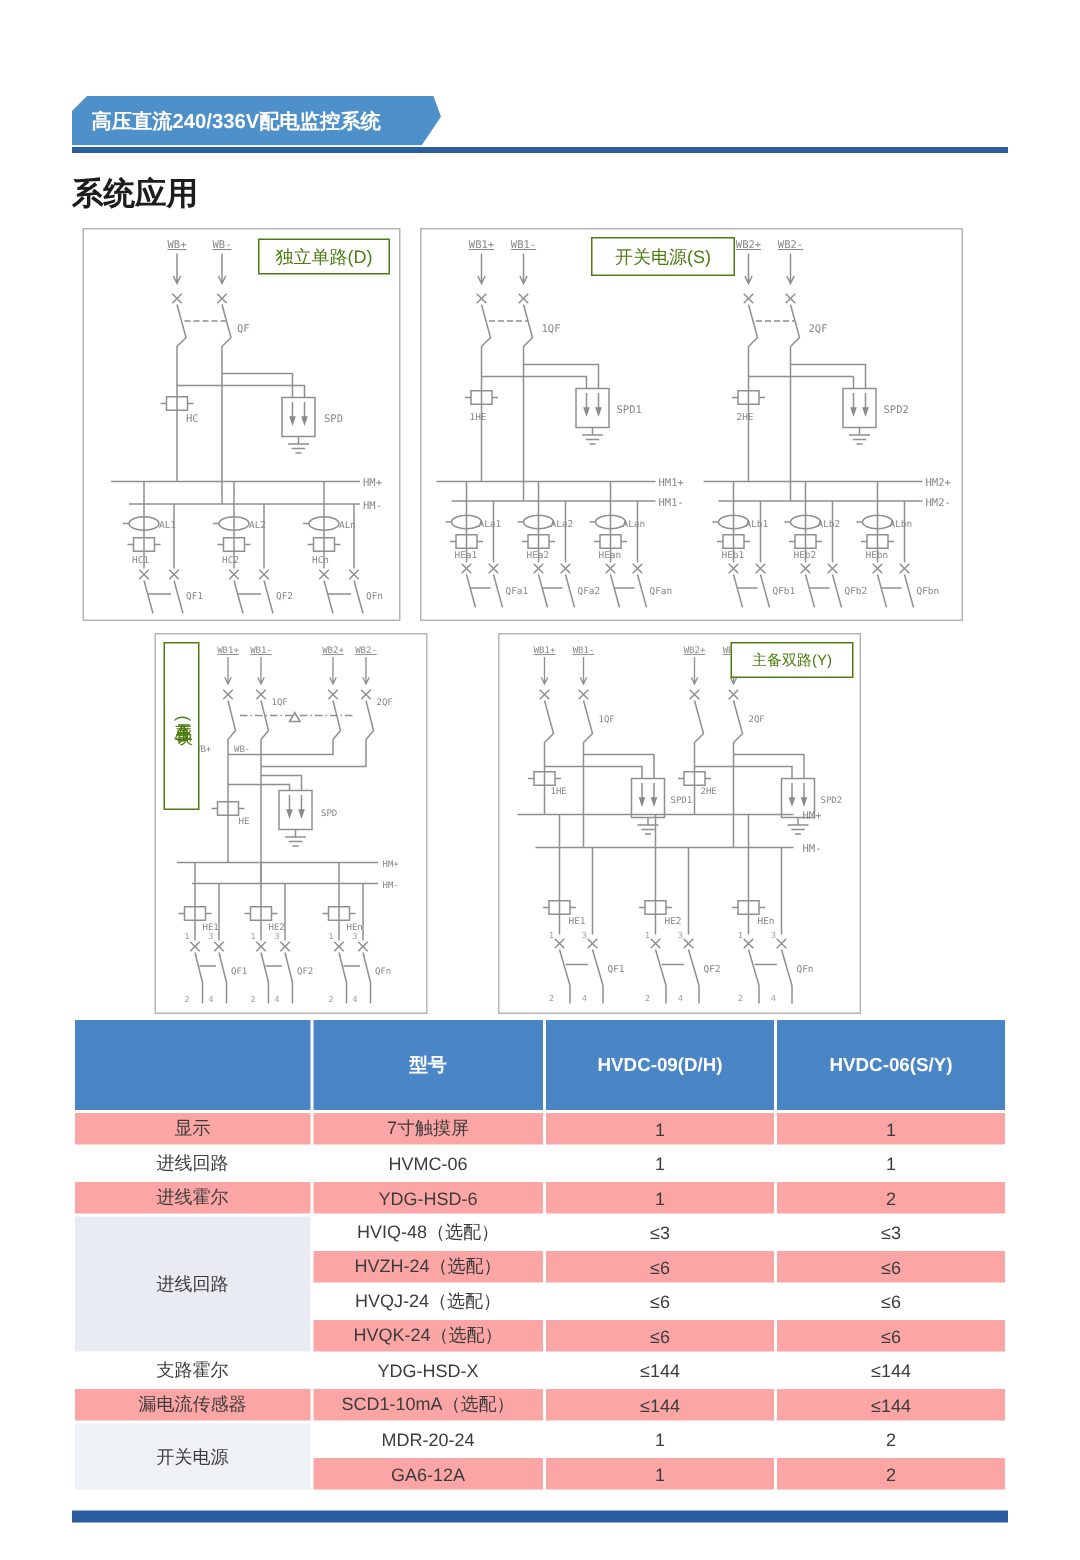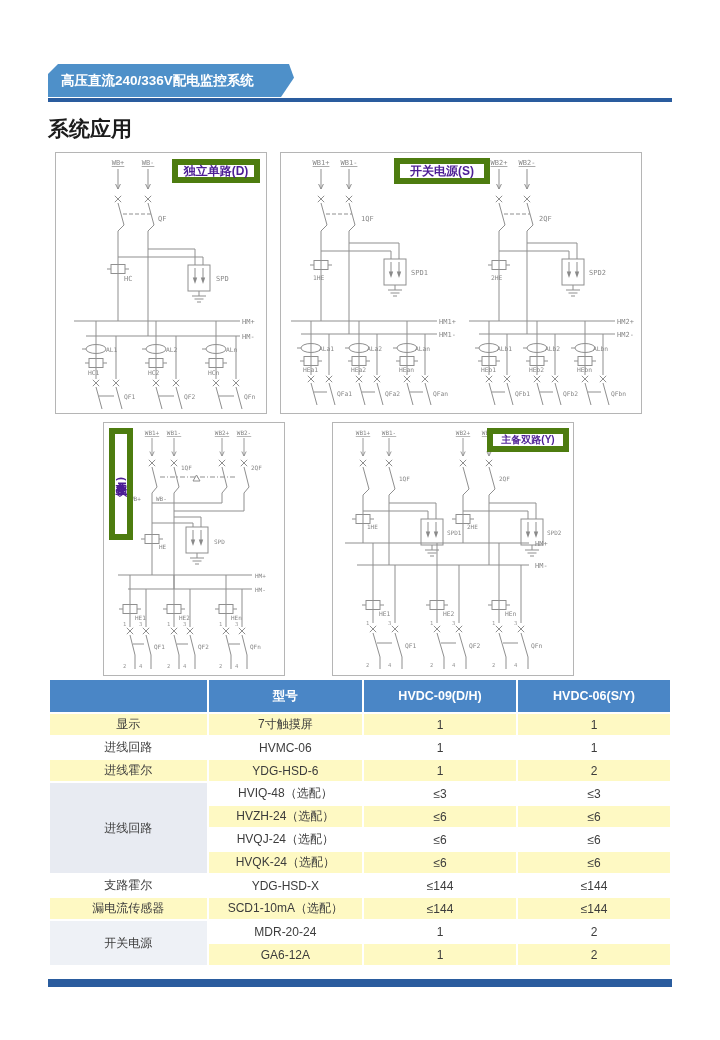--- a/index.html
+++ b/index.html
@@ -10,36 +10,36 @@
        clip-path:polygon(0 100%,0 10px,10px 0,calc(100% - 5px) 0,100% 42%,calc(100% - 13px) 100%)}
   .rule{height:4px;background:#2a5c9e;margin-top:1px}
   h2.sec{font-size:21px;color:#1c1c1c;margin:13px 0 9px;font-weight:bold}
   
   .diagrams{position:relative;height:524px}
   .dbox{position:absolute;border:1px solid #b5b5b5;background:#fff}
   #box-d{left:7px;top:0;width:210px;height:260px}
   #box-s{left:232px;top:0;width:360px;height:260px}
   #box-h{left:55px;top:270px;width:180px;height:252px}
   #box-y{left:284px;top:270px;width:240px;height:252px}
-  .dtitle{position:absolute;border:6px solid #4d7c0f;background:#fff;color:#4c1d95;font-weight:bold;font-size:12px;display:flex;align-items:center;justify-content:center;box-sizing:border-box}
+  .dtitle{position:absolute;border:1px solid #4d7c0f;background:#fff;color:#4d7c0f;font-weight:normal;font-size:12px;display:flex;align-items:center;justify-content:center;box-sizing:border-box}
   #title-d{left:116px;top:6px;width:88px;height:24px}
   #title-s{left:113px;top:5px;width:96px;height:26px}
   #title-h{left:5px;top:5px;width:24px;height:112px;writing-mode:vertical-rl;letter-spacing:1px;font-size:11.5px}
   #title-y{left:154px;top:5px;width:82px;height:24px;font-size:10px}
   .wire{stroke:#8f8f8f;stroke-width:1;fill:none}
   .dl{font-size:7px;font-family:"DejaVu Sans Mono",monospace;fill:#878787;stroke:none;font-weight:normal}
   .dls{font-size:6.3px}
   .dls2{font-size:6px}
   .pin{font-size:5.5px;font-family:"DejaVu Sans Mono",monospace;fill:#9a9a9a;stroke:none}
   .u{text-decoration:underline}
   
   table.cfg{width:100%;border-collapse:separate;border-spacing:2px;table-layout:fixed;margin-top:2px}
-  table.cfg th{background:#4a86c6;color:#fff;font-size:12.5px;font-weight:bold;height:24px;padding:4px}
+  table.cfg th{background:#4a86c6;color:#fff;font-size:12.5px;font-weight:bold;height:24px;padding:18px}
   table.cfg td{height:21px;font-size:12px;color:#3c3c3c;text-align:center;vertical-align:middle;padding:0}
-  tr.lt td{background:#fef9c3}
+  tr.lt td{background:#fca5a5}
   tr.wt td{background:#ffffff}
   td.m1{background:#e8ebf2 !important}
   td.m2{background:#eef1f6 !important}
   .footer-bar{height:8px;background:#2a5c9e;margin-top:12px}
 </style>
 </head>
 <body>
 
 <div class="content">
 

